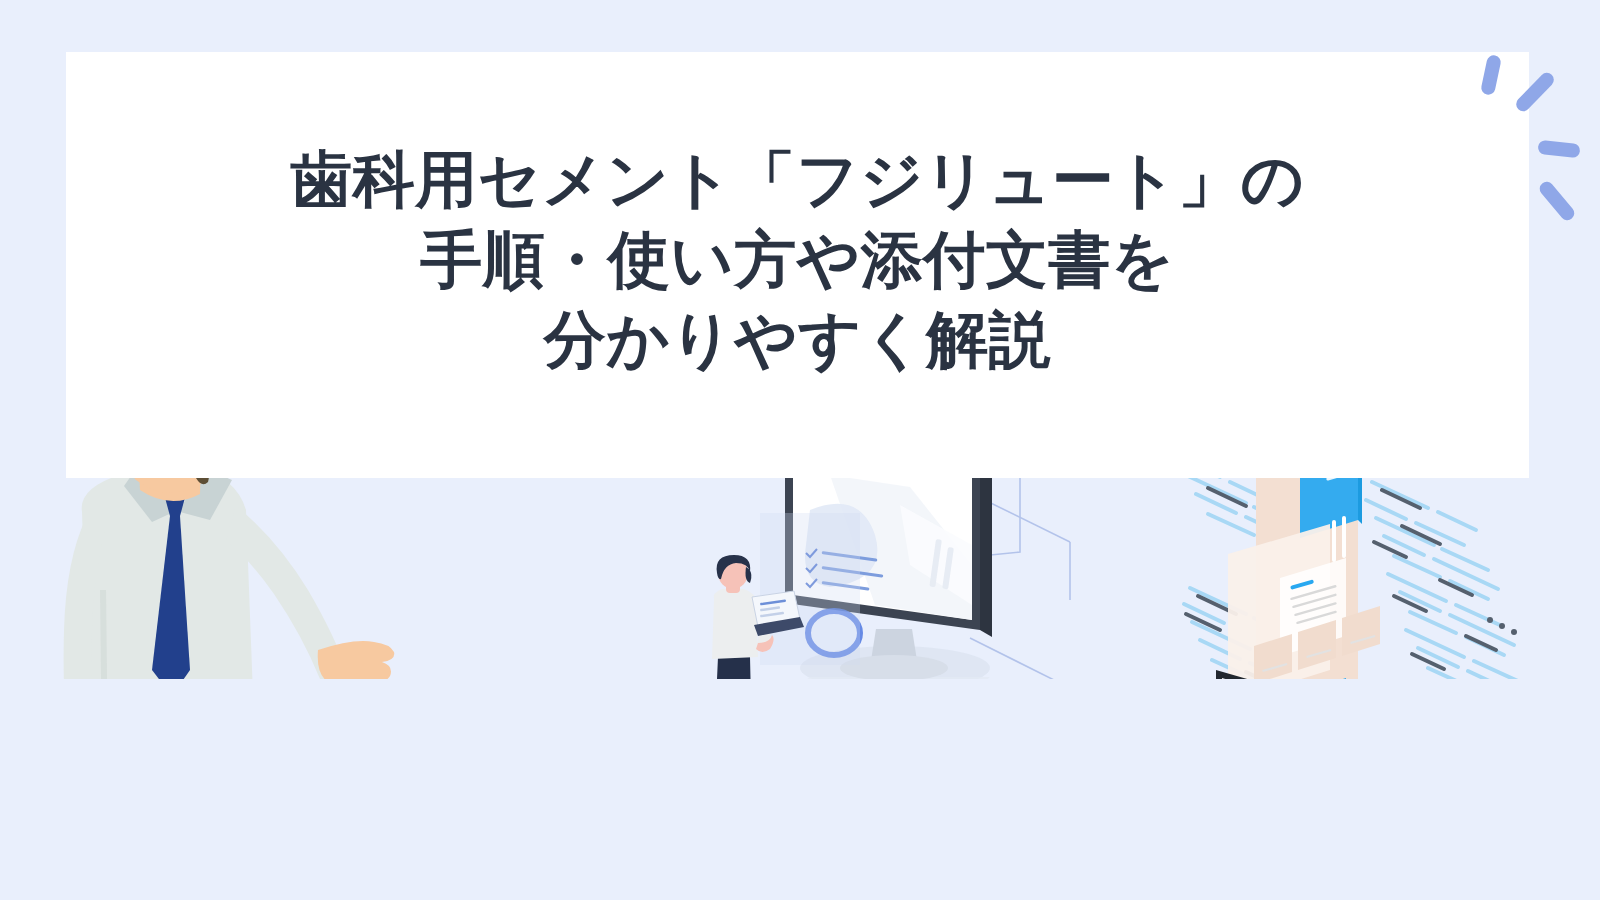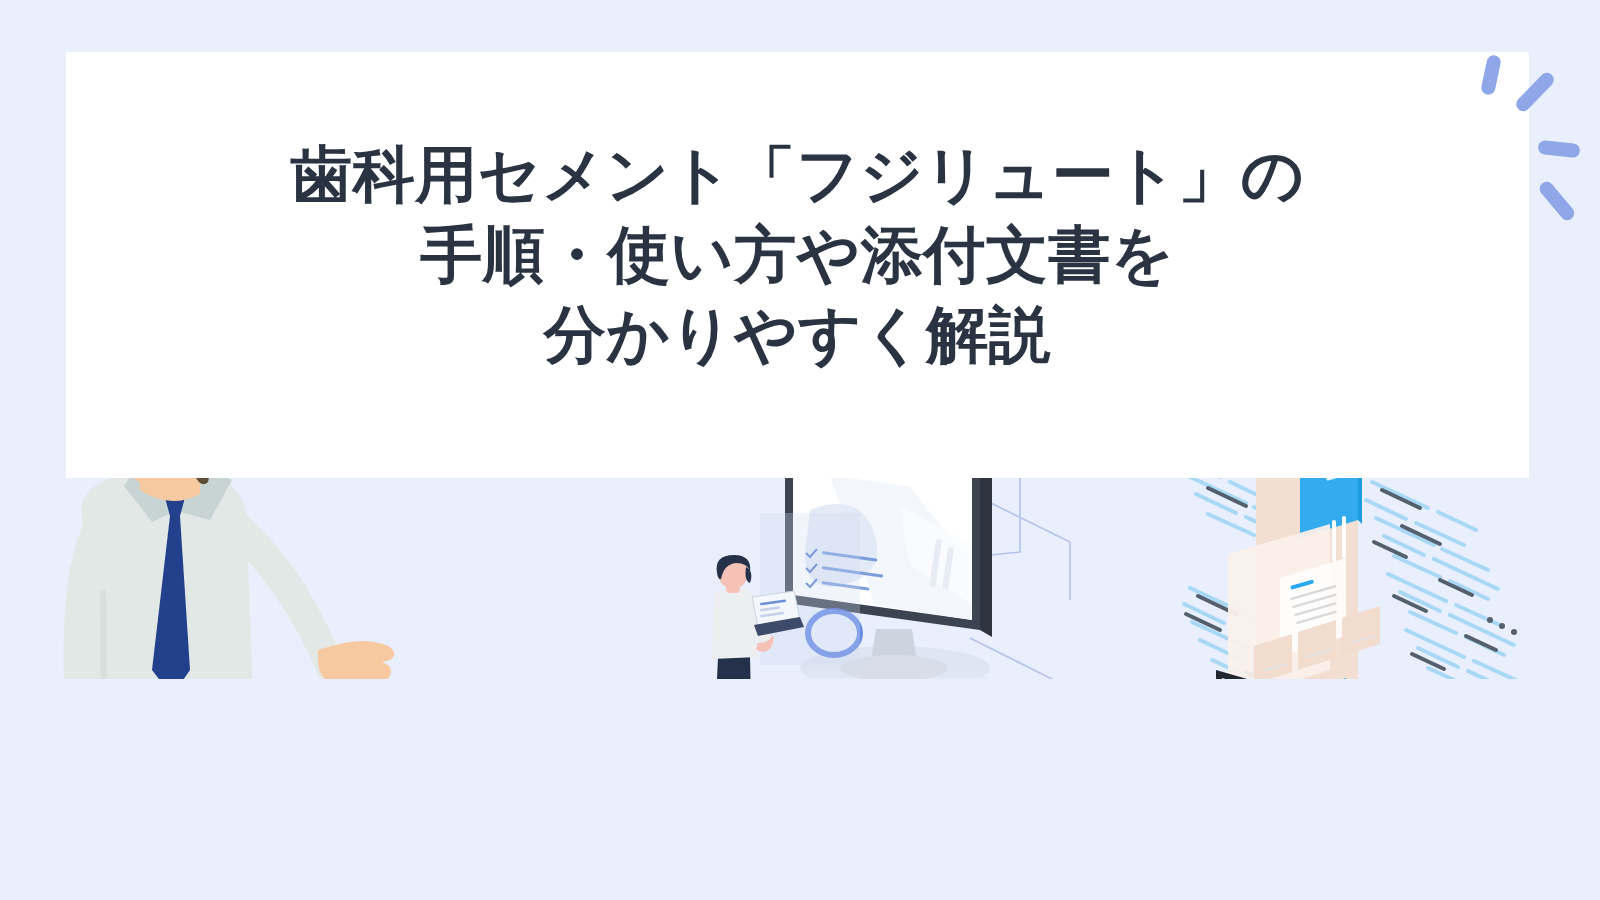--- a/index.html
+++ b/index.html
@@ -2,21 +2,21 @@
 <html><head>
 <meta charset="utf-8">
 <style>
   html,body{margin:0;padding:0;}
   body{
     width:1600px;height:900px;overflow:hidden;
     font-family:"Liberation Sans","DejaVu Sans",sans-serif;
     background:#e9effc;
     position:relative;
   }
-  #stage{position:absolute;inset:0;width:1600px;height:679px;overflow:hidden;background:#e9effc;font-family:Liberation Mono, monospace;}
+  #stage{position:absolute;inset:0;width:1600px;height:679px;overflow:hidden;background:#e9effc;}
 
   
   .title-card{
     position:absolute;left:66px;top:52px;width:1463px;height:426px;
     background:#ffffff;
   }
   .title-text{
     position:absolute;left:66px;top:140px;width:1463px;
     text-align:center;
     color:#2a3342;

